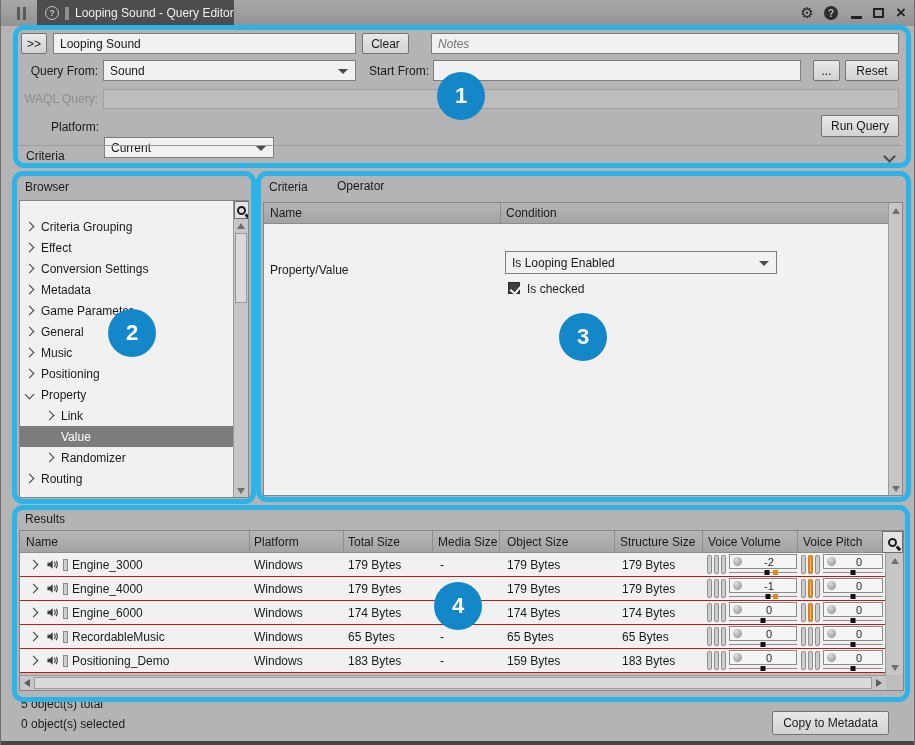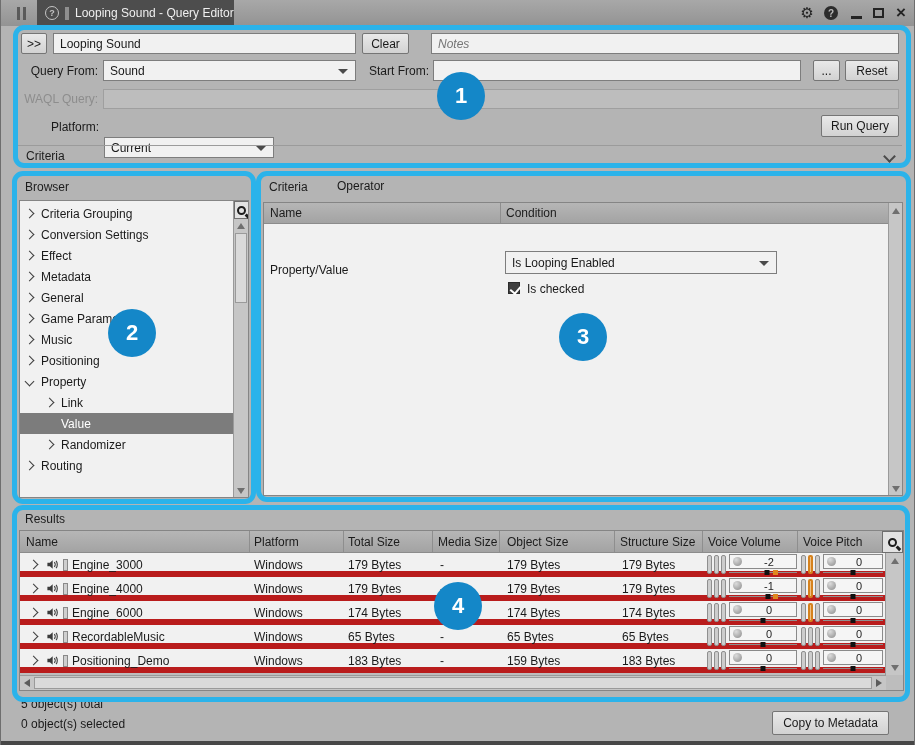--- a/index.html
+++ b/index.html
@@ -82,21 +82,21 @@
   .listbox { background:#f1f1f1; border:1px solid #858585; overflow:hidden; }
   .tree-item { height:21px; display:flex; align-items:center; gap:8px; width:100%; }
   .tree-item.sel { background:#7c7c7c; color:#fff; }
   .tree-item.sel .chev { border-color:#fff; }
   .scrollcol { position:absolute; background:#c6c6c6; border-left:1px solid #9a9a9a; }
   .scroll-thumb { background:#dadada; border:1px solid #9a9a9a; }
   .sbtn { background:#e2e2e2; border:1px solid #6f6f6f; display:flex; align-items:center;
     justify-content:center; }
 
   
-  .rrow { position:relative; height:24px; border-bottom:6px solid #b91c1c;
+  .rrow { position:relative; height:24px; border-bottom:1px solid #b91c1c;
     background:#f1f1f1;padding-left:19px; }
   .rrow .c { position:absolute; top:5px; white-space:nowrap; }
   .f-name { left:52px; } .f-platform { left:234px; } .f-total { left:328px; }
   .f-media { left:420px; } .f-object { left:487px; } .f-structure { left:602px; }
   .rchev { position:absolute; left:10px; top:8px; }
   .snd { position:absolute; left:26px; top:5px; }
   .indb { position:absolute; left:43px; top:6px; width:5px; height:12px;
     background:#cfcfcf; border:1px solid #8a8a8a; }
   .vw { position:absolute; top:1px; height:22px; }
   .vw.vv { left:687px; width:106px; }
@@ -186,44 +186,44 @@
 </div>
 <div class="abs btn" style="left:820px; top:115px; width:78px; height:22px;">Run Query</div>
 
 <div class="abs" style="left:17px; top:145px; width:884px; height:21px; border-top:1px solid #9b9b9b; display:flex; align-items:center; justify-content:space-between; padding:0 8px;">
   <span class="panel-title">Criteria</span>
   <span class="chev-down-big"></span>
 </div>
 
 <div class="abs panel-title" style="left:24px; top:180px;">Browser</div>
 <div class="abs listbox" style="left:18px; top:200px; width:230px; height:298px;">
-  <div id="browser-list" style="padding-top:2px;">
+  <div id="browser-list" style="padding-top:15px;">
       <div class="tree-item" style="padding-left: 6px;">
     <span class="chev"></span>
     <span class="tree-label">Criteria Grouping</span>
   </div>
       <div class="tree-item" style="padding-left: 6px;">
     <span class="chev"></span>
+    <span class="tree-label">Effect</span>
+  </div>
+      <div class="tree-item" style="padding-left: 6px;">
+    <span class="chev"></span>
     <span class="tree-label">Conversion Settings</span>
   </div>
       <div class="tree-item" style="padding-left: 6px;">
     <span class="chev"></span>
-    <span class="tree-label">Effect</span>
-  </div>
-      <div class="tree-item" style="padding-left: 6px;">
-    <span class="chev"></span>
     <span class="tree-label">Metadata</span>
   </div>
       <div class="tree-item" style="padding-left: 6px;">
     <span class="chev"></span>
+    <span class="tree-label">Game Parameter</span>
+  </div>
+      <div class="tree-item" style="padding-left: 6px;">
+    <span class="chev"></span>
     <span class="tree-label">General</span>
-  </div>
-      <div class="tree-item" style="padding-left: 6px;">
-    <span class="chev"></span>
-    <span class="tree-label">Game Parameter</span>
   </div>
       <div class="tree-item" style="padding-left: 6px;">
     <span class="chev"></span>
     <span class="tree-label">Music</span>
   </div>
       <div class="tree-item" style="padding-left: 6px;">
     <span class="chev"></span>
     <span class="tree-label">Positioning</span>
   </div>
       <div class="tree-item" style="padding-left: 6px;">

